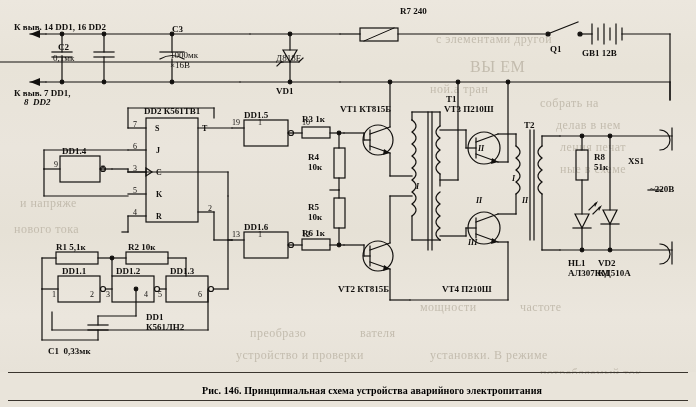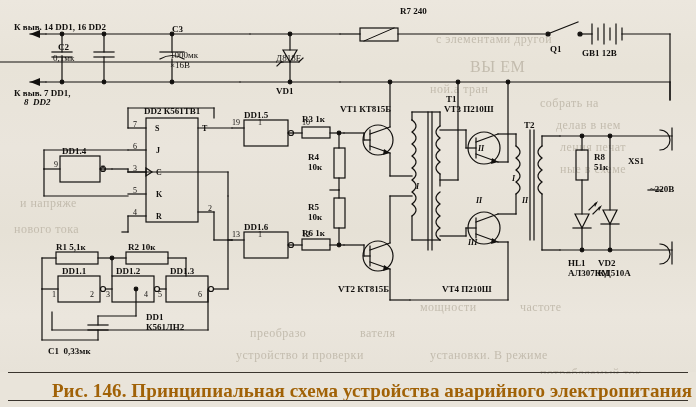--- a/index.html
+++ b/index.html
@@ -56,22 +56,22 @@
     width: 696px;
     height: 33px;
     display: flex;
     align-items: center;
     justify-content: center;
     background: #e9e4da;
   }
   #caption span {
     font-family: "Liberation Serif", serif;
     font-weight: bold;
-    font-size: 19px;
-    color: #a16207;
+    font-size: 10px;
+    color: #000000;
     letter-spacing: 0.1px;
     padding-left: 48px;
   }
   .rule {
     position: absolute;
     left: 8px;
     width: 680px;
     height: 1px;
     background: #3a352e;
   }

